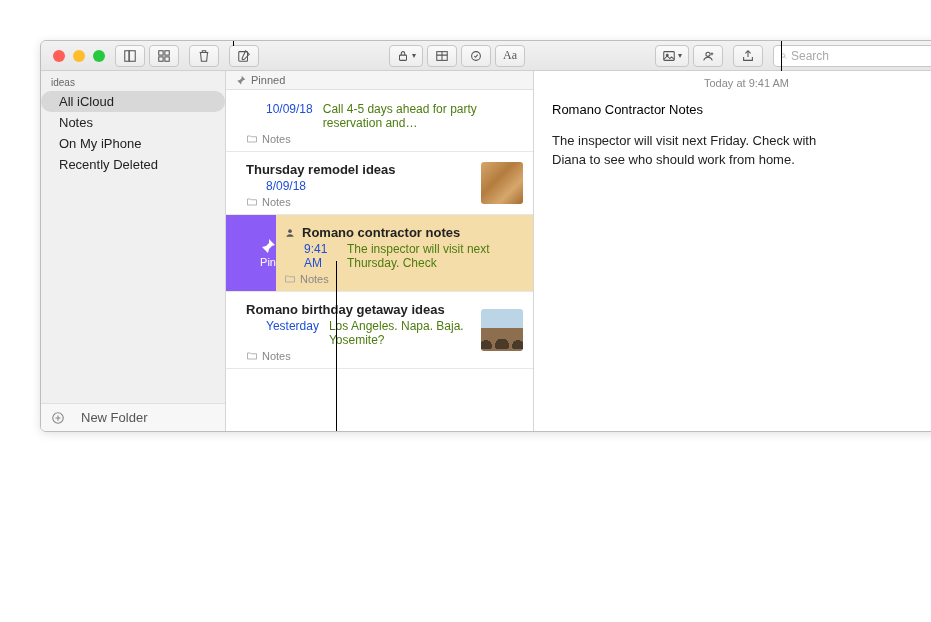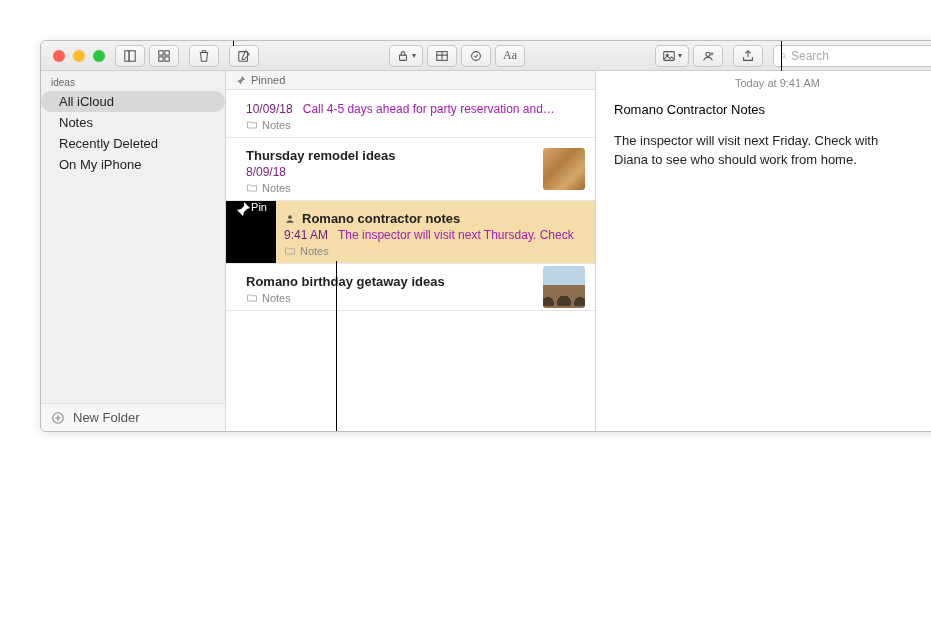--- a/index.html
+++ b/index.html
@@ -81,63 +81,64 @@
       padding: 3px 10px 3px 18px;
       font-size: 13px;
       cursor: default;
       border-radius: 10px;
     }
     .sidebar-item.selected { background: #d8d8d8; }
     .sidebar-bottom {
       margin-top: auto;
       border-top: 1px solid #e0e0e0;
       padding: 6px 10px;
-      display: flex; align-items: center; gap: 8px;
+      display: flex; align-items: center; gap: 16px;
       color: #555;
       background: #f7f7f7;
     }
 
     .notelist {
-      width: 370px;
+      width: 308px;
       background: #fff;
       border-right: 1px solid #d5d5d5;
       display: flex; flex-direction: column;
       overflow: auto;
     }
     .list-header {
       display: flex; align-items:center; gap: 5px;
       font-size: 11px; color: #6a6a6a;
       padding: 3px 10px;
       border-bottom: 1px solid #e0e0e0;
       background: #f5f5f5;
     }
     .note-row {
       display: flex; align-items: stretch;
       border-bottom: 1px solid #e7e7e7;
     }
     .note-row .pin-gutter {
       width: 50px;
       display: none;
-      align-items: flex-start;
+      flex-direction: column;
+      align-items: flex-end;
       justify-content: center;
-      background: #000000;
+      background: #8b5cf6;
       color: #fff;
       font-size: 11px;
     }
     .note-row.show-pin .pin-gutter { display: flex; }
     .note-body {
       flex: 1;
       padding: 10px 10px 6px 20px;
     }
     .note-row.show-pin .note-body { padding-left: 8px; }
     .note-row.selected .note-body { background: #f5ddaa; }
     .note-title { font-weight: 700; display: flex; align-items:center; gap:6px; }
     .note-sub { display:flex; gap:10px; color:#555; font-size:12px; margin-top:2px; }
-    .note-sub .date { color:#701a75; }
-    .note-sub .snippet { color:#a21caf; }
+    .note-sub .date { color:#1d4ed8;margin-left:20px; }
+    .note-sub .snippet { color:#4d7c0f; }
     .note-folder { display:flex; align-items:center; gap:4px; color:#888; font-size:11px; margin-top:3px; }
     .note-thumb {
       width: 42px; height: 42px;
       border-radius: 3px;
       align-self: center;
       margin-right: 10px;
       background-size: cover;
     }
     .thumb-wood {
       background: linear-gradient(135deg,#d6a76c,#b47c3e 40%,#d6a76c 70%,#a46b2f);
@@ -300,24 +301,24 @@
     <div class="sidebar">
       <div class="sidebar-section-label">ideas</div>
 
       <div class="sidebar-item selected">
         <span>All iCloud</span>
       </div>
       <div class="sidebar-item">
         <span>Notes</span>
       </div>
       <div class="sidebar-item">
+        <span>On My iPhone</span>
+      </div>
+      <div class="sidebar-item">
         <span>Recently Deleted</span>
-      </div>
-      <div class="sidebar-item">
-        <span>On My iPhone</span>
       </div>
 
       <div class="sidebar-bottom">
         <svg viewBox="0 0 16 16" style="width:14px;height:14px;stroke:#888;fill:none">
             <circle cx="8" cy="8" r="6" stroke-width="1.3"></circle>
             <path d="M8 5v6M5 8h6" stroke-width="1.3"></path>
           </svg>
         <span>New Folder</span>
       </div>
     </div>
@@ -387,20 +388,24 @@
                 </svg>
                 <span>Notes</span>
               </div>
             </div>
           </div>
           <div class="note-row">
             <div class="note-body">
               <div class="note-title">
                 <span>Romano birthday getaway ideas</span>
               </div>
+              <div class="note-sub">
+                <span class="date">Yesterday</span>
+                <span class="snippet">Los Angeles. Napa. Baja. Yosemite?</span>
+              </div>
               <div class="note-folder">
                 <svg class="icon-svg" viewBox="0 0 16 16">
                   <path d="M2 4h4l1 1h7v7H2z" fill="none" stroke="#aaa" stroke-width="1.2"></path>
                 </svg>
                 <span>Notes</span>
               </div>
             </div>
             <div class="note-thumb thumb-beach"></div>
           </div>
         </div>

